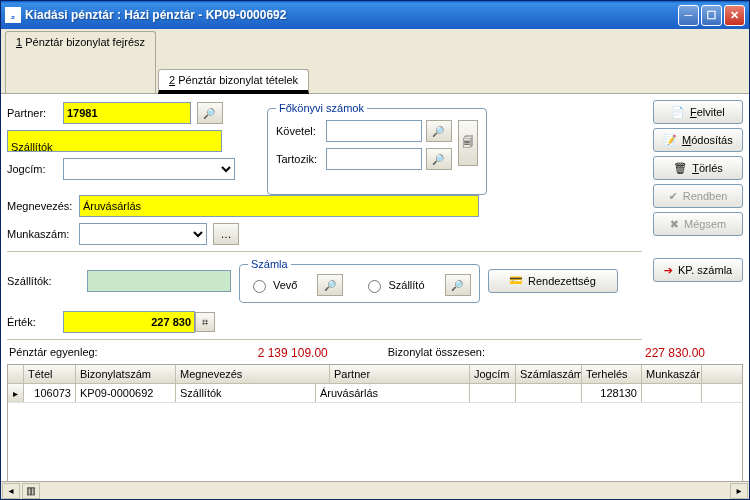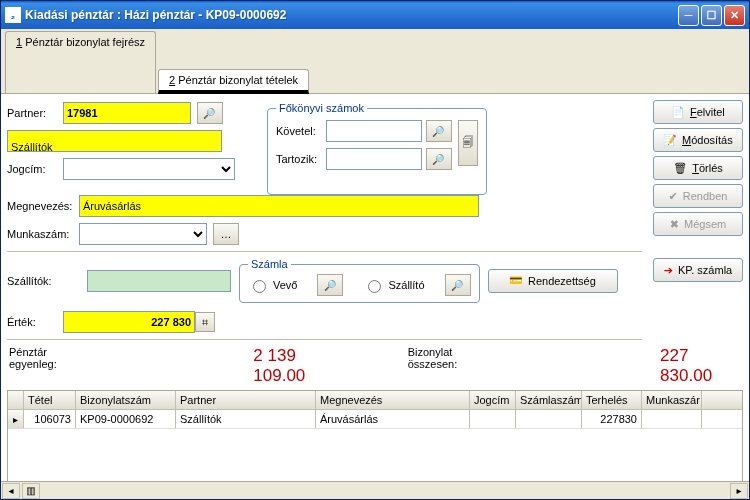--- a/index.html
+++ b/index.html
@@ -23,21 +23,21 @@
 .green { background: #c8e8c8 !important; }
 .btn-mini { width: 26px; height: 22px; border: 1px solid #aca899; background: linear-gradient(#fafaf5, #e0ddd0); display: inline-flex; align-items: center; justify-content: center; cursor: pointer; }
 fieldset { border: 1px solid #7f9db9; border-radius: 4px; padding: 6px 8px 8px; margin: 0; }
 legend { color: #003399; font-size: 11px; padding: 0 3px; }
 .right-panel { position: absolute; right: 6px; top: 6px; width: 90px; display: flex; flex-direction: column; gap: 4px; }
 .rbtn { height: 24px; border: 1px solid #7f9db9; background: linear-gradient(#fefefe, #e4e3dc); display: flex; align-items: center; justify-content: center; gap: 5px; cursor: pointer; border-radius: 3px; }
 .rbtn[data-state="disabled"] { color: #9a9a9a; cursor: default; }
 .rbtn .u { text-decoration: underline; }
 .radio-group { display: inline-flex; align-items: center; gap: 4px; }
 .totals { display: flex; gap: 60px; margin: 4px 2px 4px; font-size: 11px; }
-.totals .num { color: #c00000; font-size: 17px; }
+.totals .num { color: #c00000; font-size: 12px; }
 .grid { border: 1px solid #aca899; background: #fff; height: 152px; overflow: hidden; }
 .ghead { display: flex; background: linear-gradient(#fafaf5, #e0ddd0); border-bottom: 1px solid #c0c0b0; }
 .ghead .gh, .grow .gc { border-right: 1px solid #c0c0b0; padding: 3px 4px; white-space: nowrap; overflow: hidden; }
 .ghead .gh { font-weight: normal; }
 .grow { display: flex; border-bottom: 1px solid #e0e0e0; }
 .rowmark { width: 16px; background: linear-gradient(#fafaf5, #e0ddd0); border-right: 1px solid #c0c0b0; display: flex; align-items: center; justify-content: center; font-size: 10px; }
 .statusbar { height: 18px; background: #ece9d8; border-top: 1px solid #aca899; display: flex; align-items: center; }
 .sb-seg { width: 18px; height: 16px; border: 1px solid #c0c0b0; display: flex; align-items: center; justify-content: center; margin: 0 1px; font-size: 10px; cursor: pointer; }
 .sb-spacer { flex: 1; }
 .icon-pick { font-size: 10px; }
@@ -199,36 +199,36 @@
       <div class="num" style="margin-left:100px">2 139 109.00</div>
       <div><span>Bizonylat összesen:</span></div>
       <div class="num" style="margin-left:100px">227 830.00</div>
     </div>
 
     <div class="grid">
       <div class="ghead">
         <div class="rowmark"></div>
         <div class="gh" style="width:52px">Tétel</div>
         <div class="gh" style="width:100px">Bizonylatszám</div>
+        <div class="gh" style="width:154px">Megnevezés</div>
         <div class="gh" style="width:140px">Partner</div>
-        <div class="gh" style="width:154px">Megnevezés</div>
         <div class="gh" style="width:46px">Jogcím</div>
         <div class="gh" style="width:66px">Számlaszám</div>
         <div class="gh" style="width:60px">Terhelés</div>
         <div class="gh" style="width:60px">Munkaszár</div>
       </div>
       <div class="grow">
         <div class="rowmark">▸</div>
         <div class="gc" style="width:52px;text-align:right">106073</div>
         <div class="gc" style="width:100px">KP09-0000692</div>
         <div class="gc" style="width:140px">Szállítók</div>
         <div class="gc" style="width:154px">Áruvásárlás</div>
         <div class="gc" style="width:46px"></div>
         <div class="gc" style="width:66px"></div>
-        <div class="gc" style="width:60px;text-align:right">227830</div>
+        <div class="gc" style="width:60px;text-align:right">128130</div>
         <div class="gc" style="width:60px"></div>
       </div>
     </div>
   </div>
 
   <div class="statusbar">
     <div class="sb-seg">◂</div>
     <div class="sb-seg">▥</div>
     <div class="sb-spacer"></div>
     <div class="sb-seg">▸</div>

